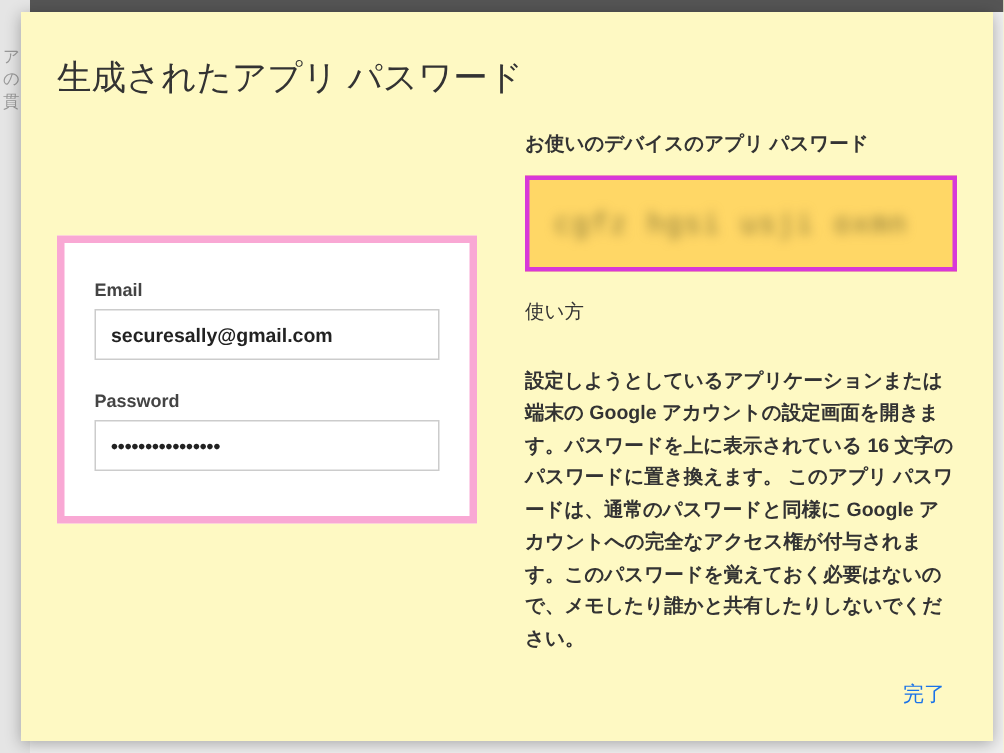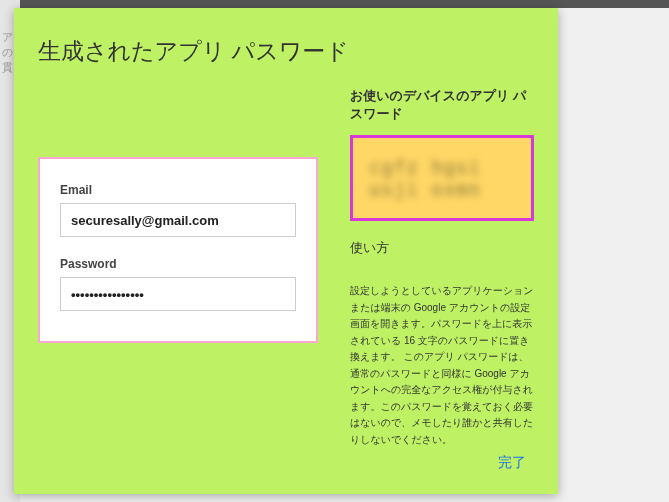--- a/index.html
+++ b/index.html
@@ -32,41 +32,41 @@
       left: 0;
       top: 0;
       width: 100%;
       height: 8px;
       background: #555;
     }
     .dialog {
       position: absolute;
       left: 14px;
       top: 8px;
-      width: 544px;
+      width: 648px;
       height: 486px;
-      background: #bef264;
+      background: #fef9c3;
       box-shadow: 0 2px 10px rgba(0,0,0,0.3);
     }
     .dialog-title {
       font-size: 23px;
       font-weight: 400;
       color: #333;
       padding: 28px 24px 20px 24px;
     }
     .content {
       display: flex;
       padding: 0 24px;
     }
     .left-col {
       width: 280px;
       margin-top: 70px;
     }
     .login-card {
-      border: 2px solid #f9a8d4;
+      border: 5px solid #f9a8d4;
       padding: 24px 20px 30px 20px;
       background: #fff;
     }
     .field-label {
       font-size: 12px;
       font-weight: bold;
       color: #444;
       display: block;
       margin-bottom: 6px;
     }
@@ -108,23 +108,24 @@
       letter-spacing: 1px;
       filter: blur(3.5px);
       user-select: none;
     }
     .usage-title {
       font-size: 13px;
       color: #333;
       margin-bottom: 26px;
     }
     .usage-text {
-      font-size: 10px;
+      font-size: 13px;
       color: #333;
       line-height: 1.65;
+      font-weight: bold;
     }
     .done-btn {
       position: absolute;
       right: 28px;
       bottom: 16px;
       color: #1a73e8;
       font-size: 14px;
       background: none;
       border: none;
       cursor: pointer;

